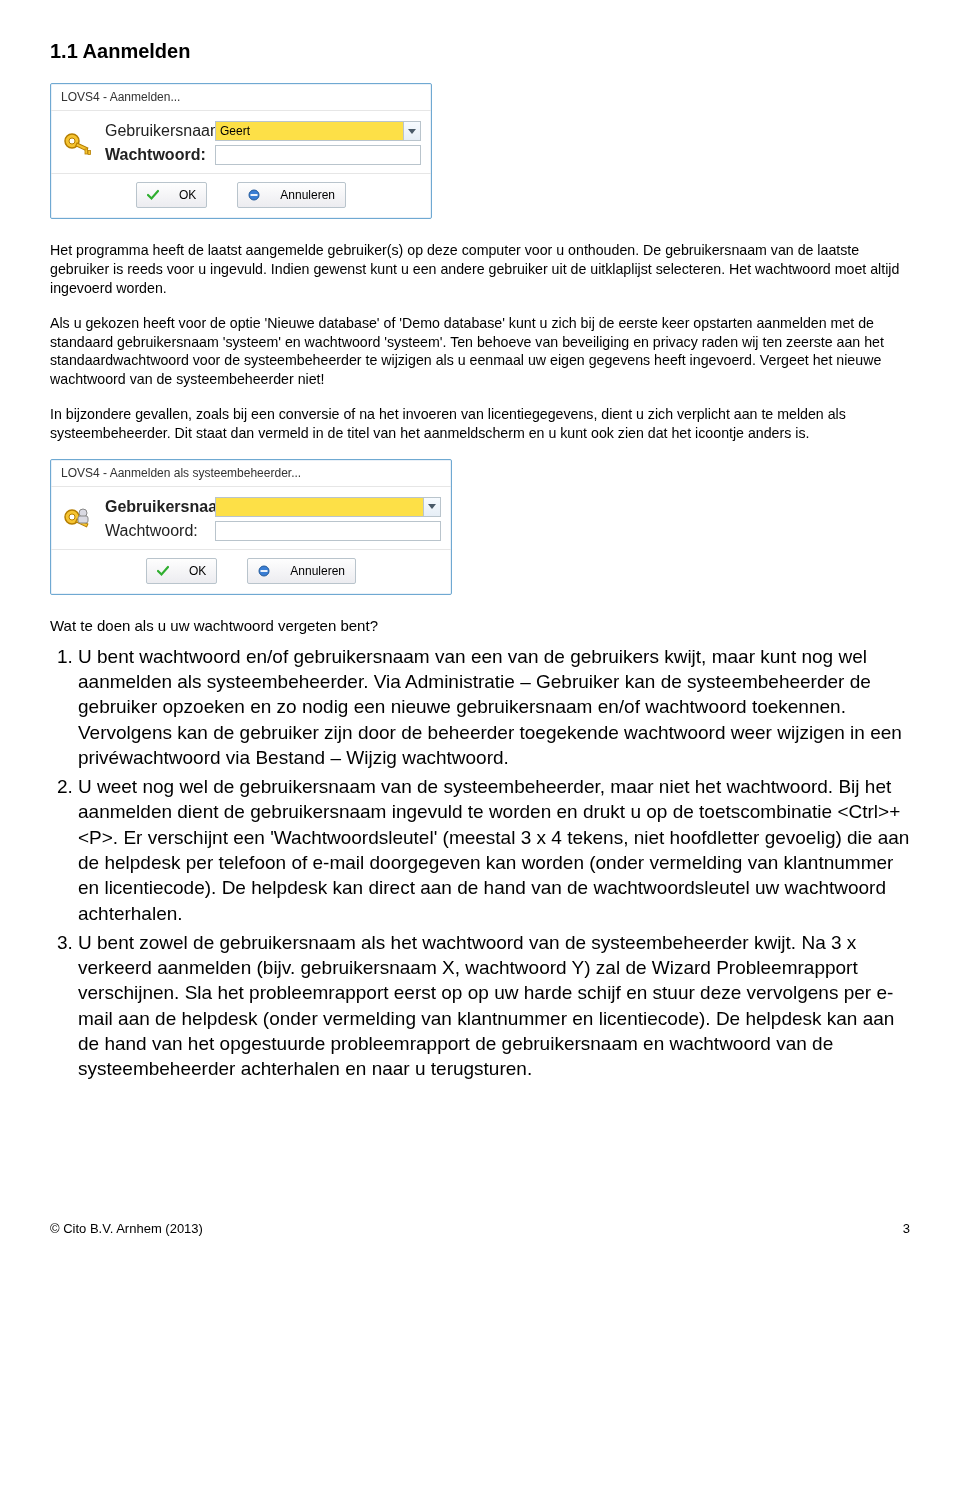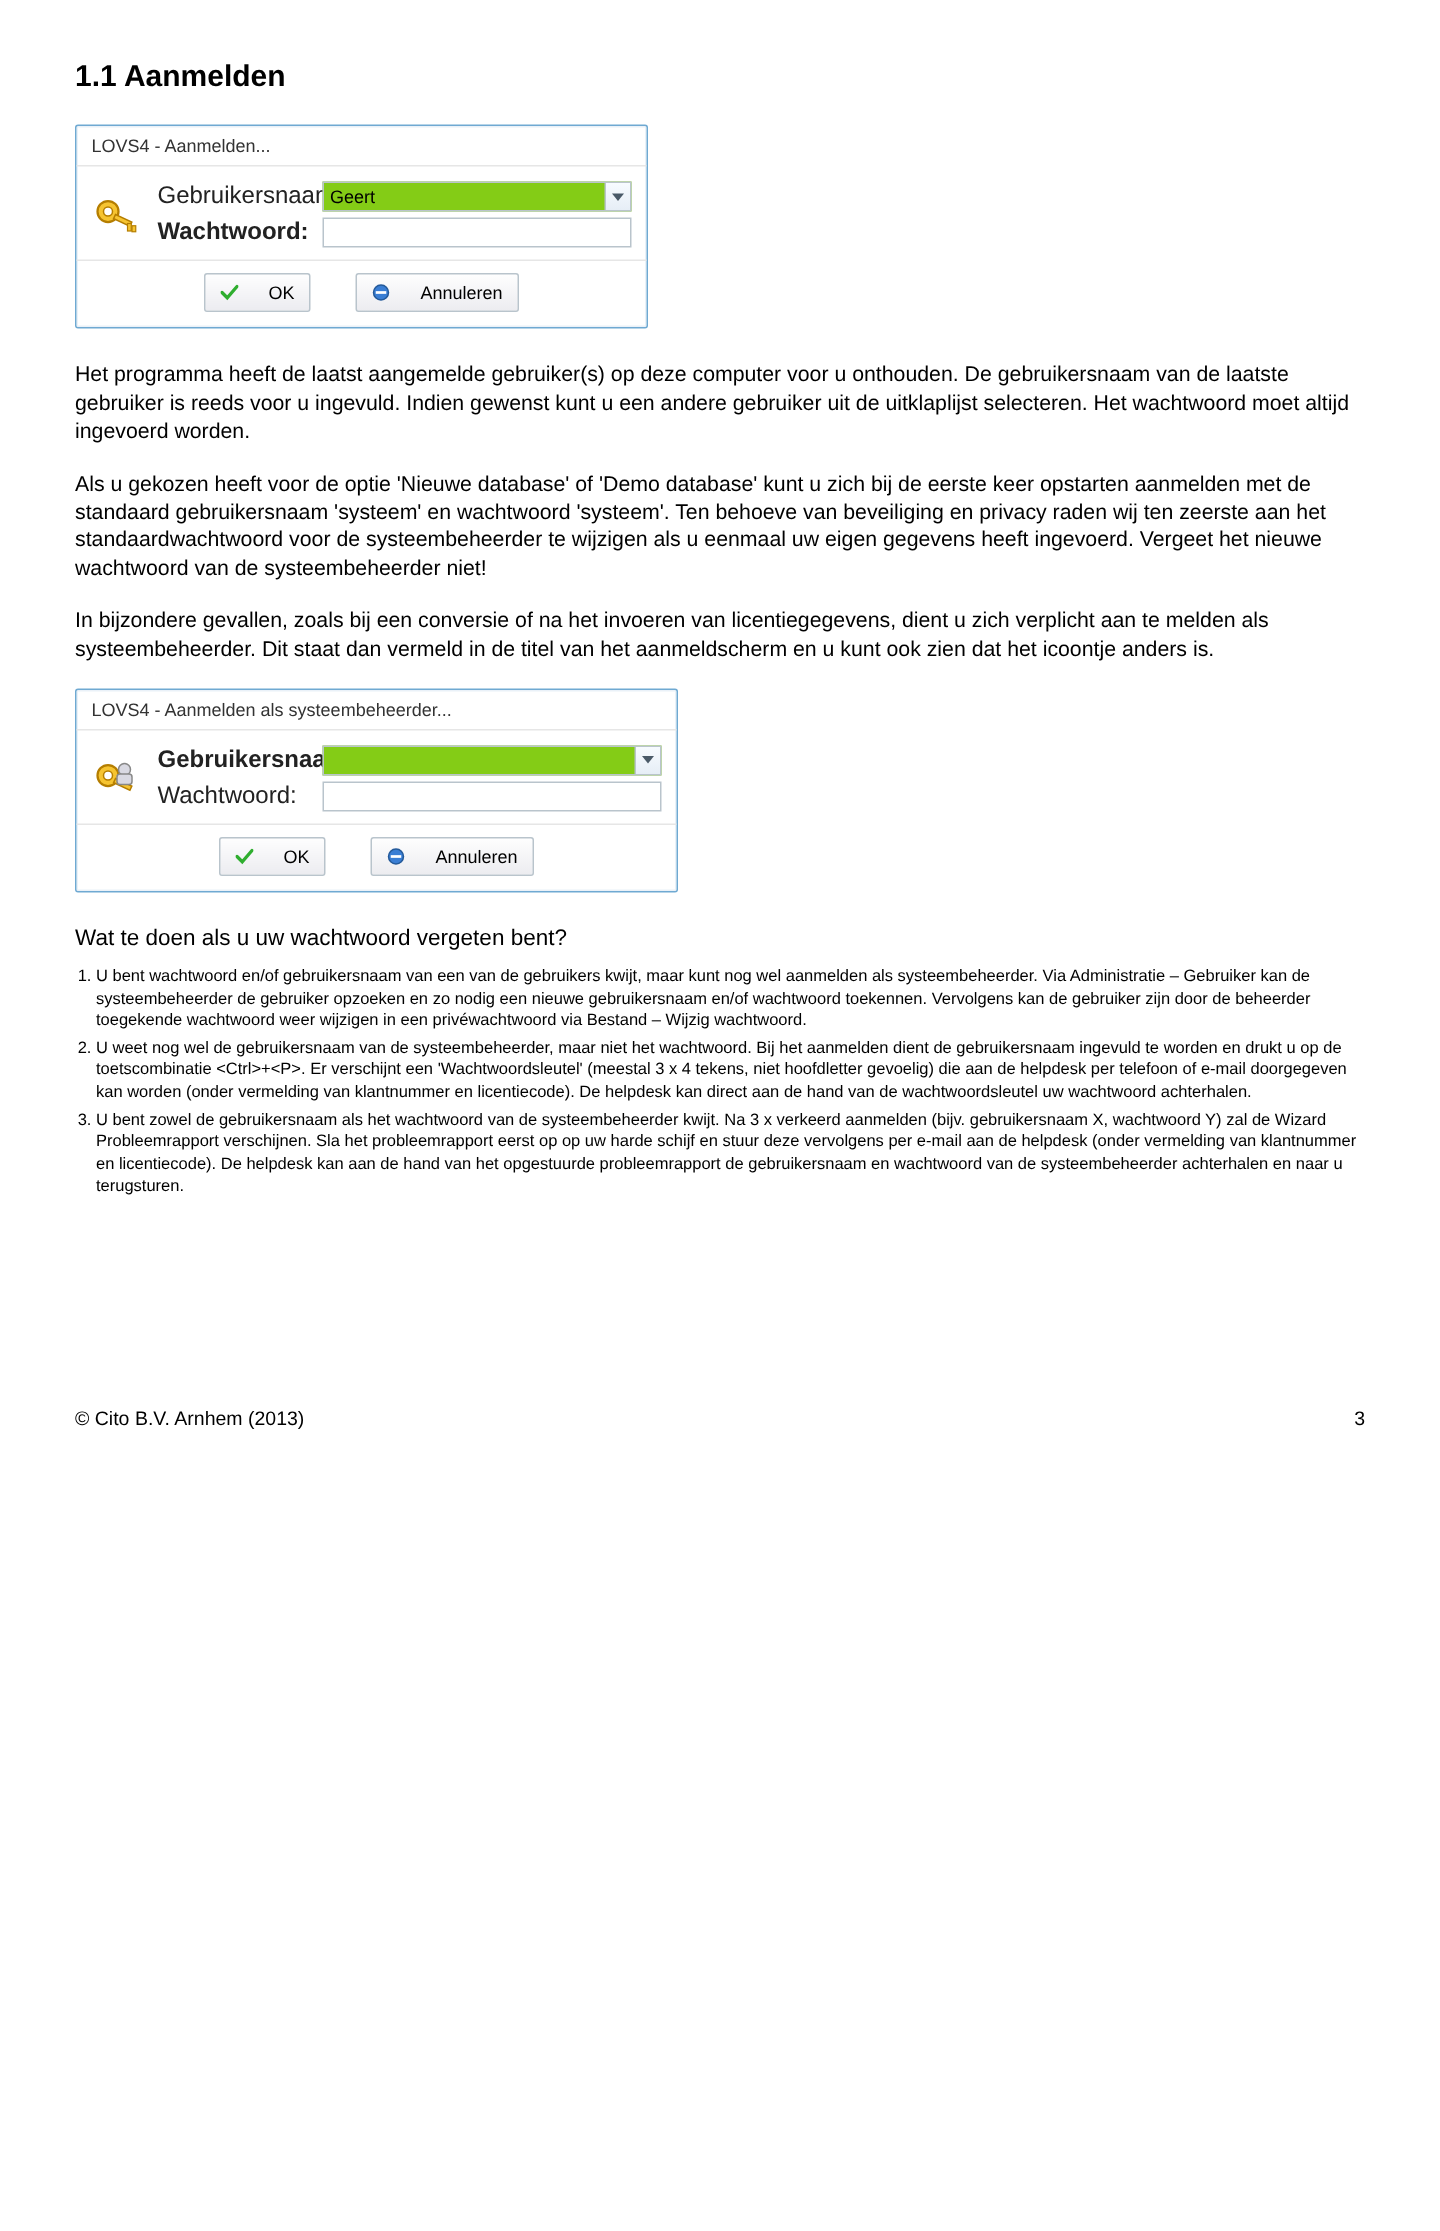--- a/index.html
+++ b/index.html
@@ -58,21 +58,21 @@
     width: 110px;
     color: #222;
     font-size: 16px;
   }
   .bold { font-weight: bold; }
   .combo {
     flex: 1;
     display: flex;
     align-items: center;
     border: 1px solid #b9c4cc;
-    background: #84cc16;
+    background: #fde047;
     height: 18px;
     padding: 0 0 0 4px;
     font-size: 12px;
     position: relative;
   }
   .combo-btn {
     width: 16px;
     height: 18px;
     border-left: 1px solid #b9c4cc;
     display: flex;
@@ -118,23 +118,23 @@
   .cancel-ic {
     width: 12px; height: 12px; display: inline-block;
   }
   .para { margin-bottom: 16px; line-height: 1.33; font-size: 14.2px; }
   h3.sub {
     font-size: 15px;
     font-weight: normal;
     margin: 18px 0 10px 0;
   }
   ol.steps {
-    margin: 0 0 20px 14px;
+    margin: 0 0 20px 28px;
     padding: 0;
-    font-size: 11px;
+    font-size: 19px;
   }
   ol.steps > li { margin-bottom: 4px; line-height: 1.33; }
   .footer {
     position: relative;
     margin-top: 140px;
     display: flex;
     justify-content: space-between;
     font-size: 13px;
   }
 </style>

